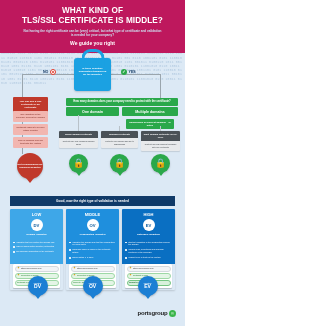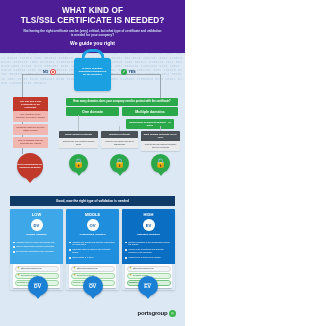--- a/index.html
+++ b/index.html
@@ -24,21 +24,21 @@
     word-break: break-all;
     letter-spacing: .2px;
     padding: 1px;
     user-select: none;
     z-index: 0;
   }
   .layer { position: relative; z-index: 2; }
 
   
   .header {
-    background: #4c1d95;
+    background: #be185d;
     color: #fff;
     padding: 6px 8px 7px;
     text-align: center;
   }
   .header h1 {
     font-size: 8.2px; font-weight: bold;
     line-height: 10px; letter-spacing: .1px;
   }
   .header .sub {
     font-size: 3.1px; line-height: 4.1px;
@@ -296,21 +296,21 @@
 </head>
 <body>
 
 <div id="poster">
 
   <div class="binary-bg">01001010 11001 0100110 1101001 0110 1001101 0101 110010 01101 0010110 1001 0110101 11001010 0110 10011 01010 110010 1101 001011 0100110 1011 0010110 1001 01101 001 0110 1001101 0101 110010 01101 0010110 1001 0110101 11001010 0110 10011 01010 110010 1101 001011 0100110 1011 0010110 1001 01101 0110 1001101 0101 110010 01101 0010110 1001 0110101 11001010 0110 10011 01010 110010 1101 001011 0100110 1011 0010110 1001 01101 001 0110 1001101 0101 110010 01101 0010110 1001 0110101 11001010 0110 10011 01010 110010 1101 001011 0100110 1011 0010110 1001 01101 0110 1001101 0101 110010 01101 0010110 1001 0110101 11001010 0110 10011 01010 110010 1101 001011 0100110 1011 0010110 1001 01101 001 0110 1001101 0101 110010 01101 0010110 1001 0110101 11001010 0110 10011 01010 110010 1101 001011 0100110 1011 0010110 1001 01101 0110 1001101 0101 110010 01101 0010110 1001 0110101 11001010 0110 10011 01010 110010 1101 001011 0100110 1011 0010110 1001 01101 001 0110 1001101 0101 110010 01101 0010110 1001 0110101 11001010 0110 10011 01010 110010 1101 001011 0100110 1011 0010110 1001 01101 0110 1001101 0101 110010 01101 0010110 1001 0110101 11001010 0110 10011 01010 110010 1101 001011 0100110 1011 0010110 1001 01101 001 0110 1001101 0101 110010 01101 0010110 1001 0110101 11001010 0110 10011 01010 110010 1101 001011 0100110 1011 0010110 1001 01101 0110 1001101 0101 110010 01101 0010110 1001 0110101 11001010 0110 10011 01010 110010 1101 001011 0100110 1011 0010110 1001 01101 001 0110 1001101 0101 110010 01101 0010110 1001 0110101 11001010 0110 10011 01010 110010 1101 001011 0100110 1011 0010110 1001 01101 0110 1001101 0101 110010 01101 0010110 1001 0110101 11001010 0110 10011 01010 110010 1101 001011</div>
 
   <div class="header layer">
     <h1>
       <span>WHAT KIND OF</span><br>
-      <span>TLS/SSL CERTIFICATE IS NEEDED?</span>
+      <span>TLS/SSL CERTIFICATE IS MIDDLE?</span>
     </h1>
     <div class="sub">Not having the right certificate can be (very) critical, but what type of certificate and validation is needed for your company?</div>
     <div class="guide">We guide you right</div>
   </div>
 
   <div class="flow layer">
 
     <div class="hline" style="left:22px; width:52px;"></div>
     <div class="hline" style="left:111px; width:50px;"></div>
     <div class="vline" style="left:22px; top:21px; height:80px;"></div>

